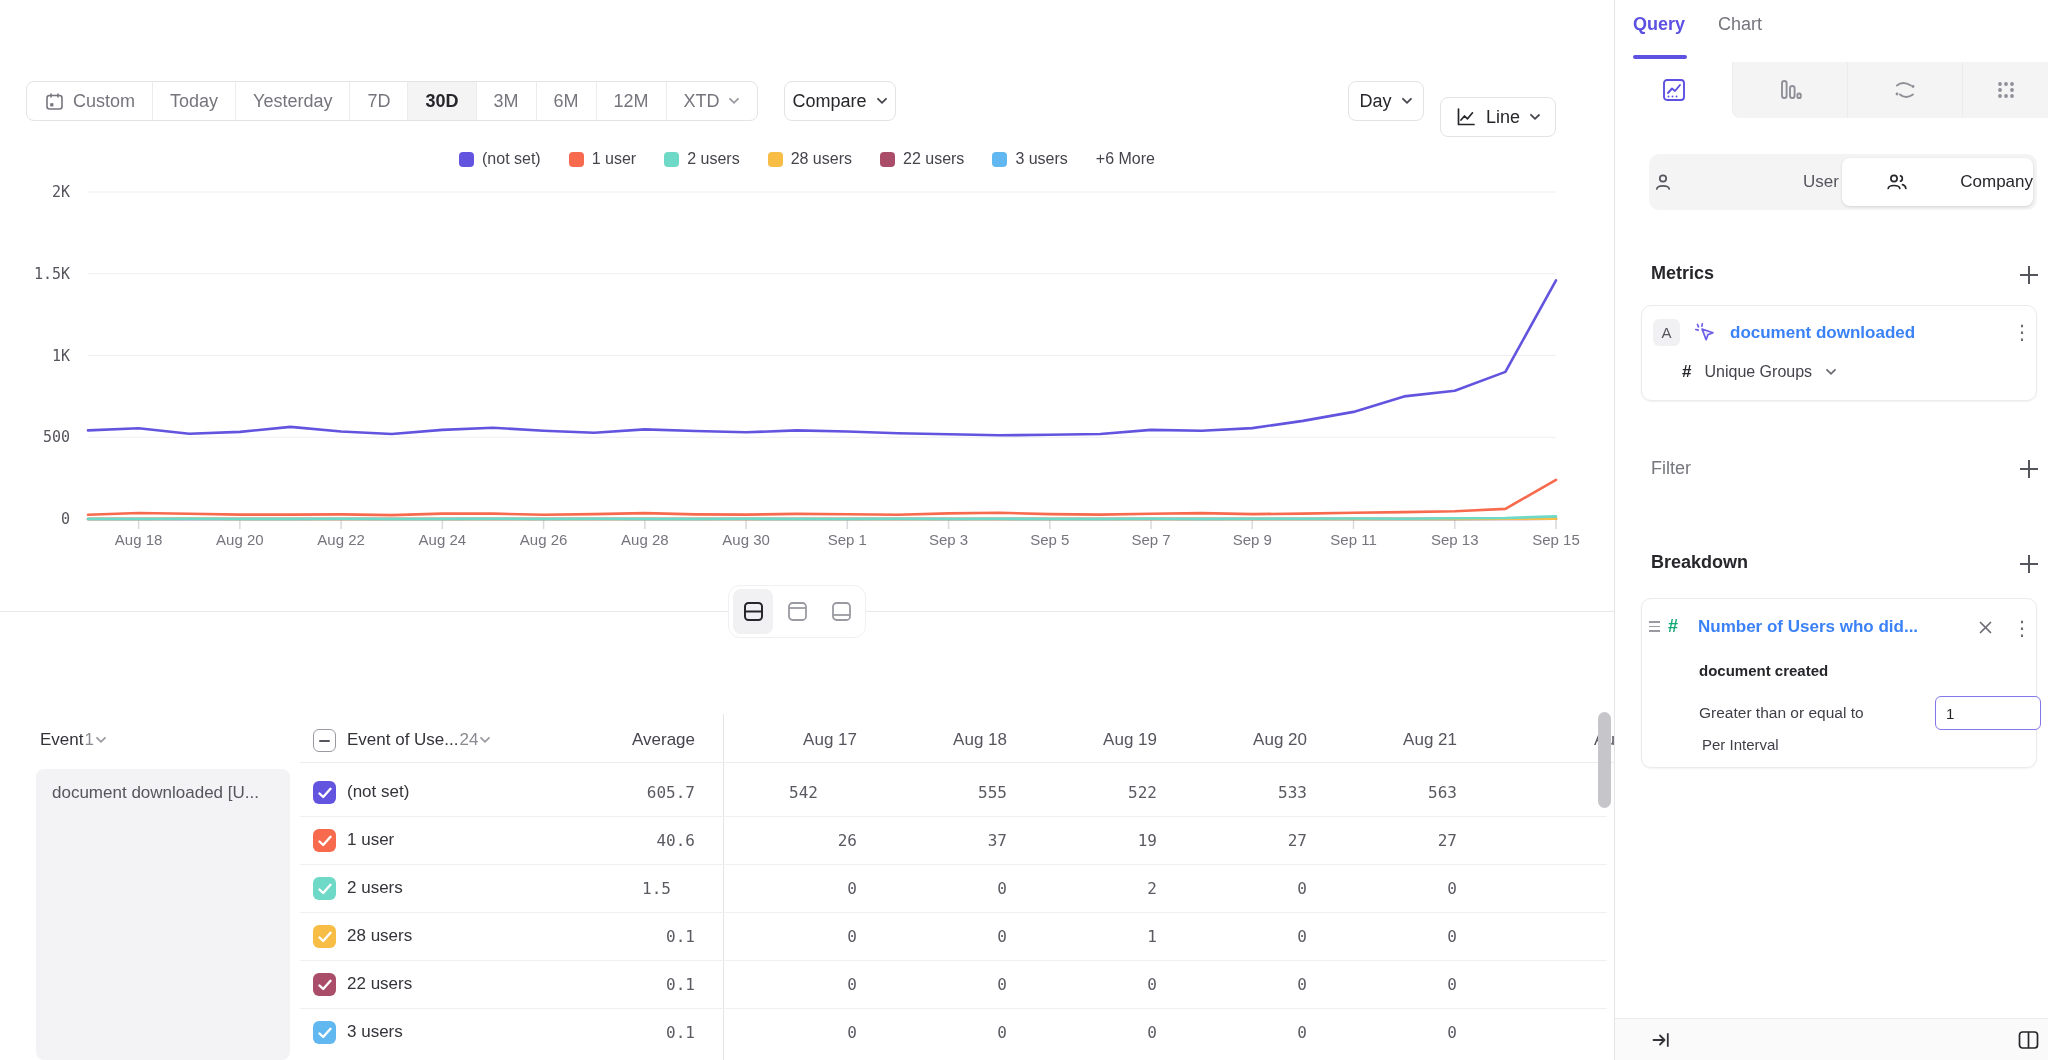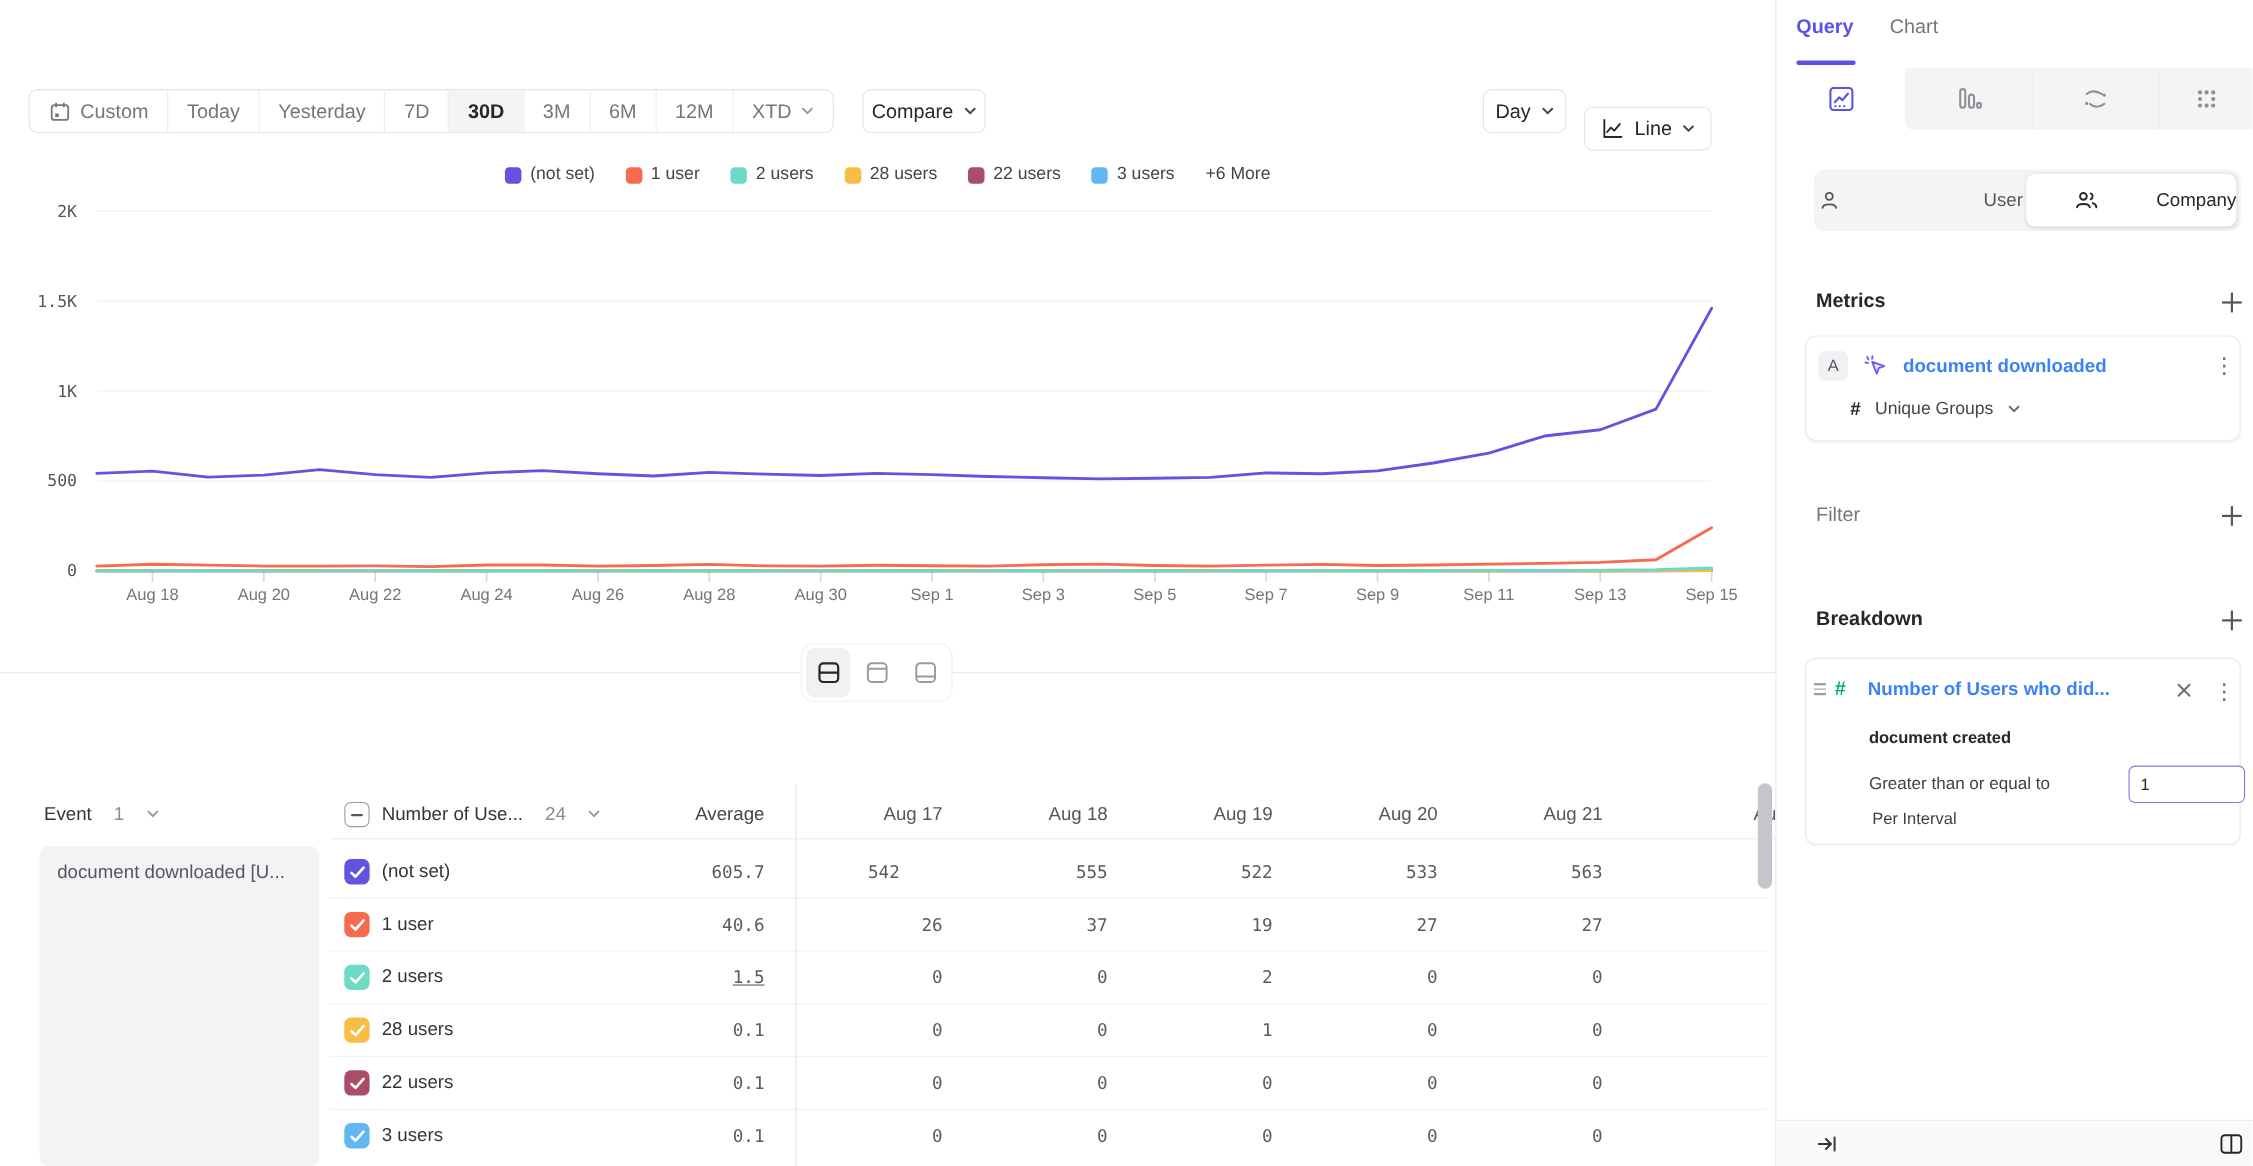--- a/index.html
+++ b/index.html
@@ -33,21 +33,21 @@
                     justify-content:center; gap:4px; }
   .ltg-btn { width:40px; height:45px; display:flex; align-items:center; justify-content:center; border-radius:8px; cursor:pointer; }
   .ltg-btn.active { background:#F1F1F3; }
 
   .search-box { position:absolute; left:35px; top:662px; width:412px; height:44px; background:#F4F4F5;
                 border-radius:10px; display:flex; align-items:center; padding:0 14px; gap:11px; }
   .search-box input { border:none; outline:none; background:transparent; font-size:17px; color:#26262B;
                       font-family:"Liberation Sans", sans-serif; width:100%; }
   .search-box input::placeholder { color:#8A8A92; }
 
-  .hdr-text { position:absolute; top:718px; height:44px; display:flex; align-items:center; gap:20px; font-size:17px; }
+  .hdr-text { position:absolute; top:718px; height:44px; display:flex; align-items:center; gap:1px; font-size:17px; }
   .hdr-dark { color:#33333A; font-weight:500; }
   .hdr-gray { color:#8A8A92; }
   .col-divider { position:absolute; left:723px; top:714px; width:1px; height:346px; background:#E5E5E8; }
   .hdr-rule { position:absolute; left:300px; top:762px; width:1314px; height:1px; background:#ECECEE; }
   .date-hdr { position:absolute; top:718px; height:44px; width:140px; display:flex; align-items:center;
               justify-content:flex-end; font-size:17px; color:#55555E; }
   .event-cell { position:absolute; left:36px; top:769px; width:254px; height:291px; background:#F3F3F5;
                 border-radius:8px; padding:14px 16px; font-size:17px; color:#55555E; white-space:nowrap; overflow:hidden; }
   .cb { position:absolute; left:313px; width:23px; height:23px; border-radius:6px; display:flex;
         align-items:center; justify-content:center; }
@@ -268,21 +268,21 @@
       <span class="hdr-dark">Event</span>
       <span class="hdr-gray">1</span>
       <svg width="12" height="8" viewBox="0 0 12 8" fill="none" stroke="#9A9AA2" stroke-width="1.8" stroke-linecap="round">
           <polyline points="2,1.8 6,5.8 10,1.8"></polyline>
         </svg>
     </div>
     <div class="cb cb-ind" style="top:729px;">
         <span class="bar"></span>
       </div>
     <div class="hdr-text" style="left:347px;">
-      <span class="hdr-dark">Number of Use...</span>
+      <span class="hdr-dark">Event of Use...</span>
       <span class="hdr-gray">24</span>
       <svg width="12" height="8" viewBox="0 0 12 8" fill="none" stroke="#9A9AA2" stroke-width="1.8" stroke-linecap="round">
           <polyline points="2,1.8 6,5.8 10,1.8"></polyline>
         </svg>
     </div>
     <div class="hdr-text" style="left:555px; width:140px; justify-content:flex-end; color:#44444C; font-weight:500;">
       <span>Average</span>
     </div>
     <div id="date-headers">
         <div class="date-hdr" style="left: 717px;">Aug 17</div>
@@ -332,21 +332,21 @@
           <span class="cell-num mono" style="left: 1508px; top: 14px;">28</span>
           <div class="row-sep" style="top: 47px;"></div>
         </div>
         <div class="abs" style="left: 0px; top: 865px; width: 1614px; height: 48px;">
           <div class="cb" style="top: 12px; background: rgb(111, 217, 199);">
             <svg width="14" height="12" viewBox="0 0 14 12" fill="none" stroke="#fff" stroke-width="2.4" stroke-linecap="round" stroke-linejoin="round">
               <polyline points="1.5,6.5 5.2,10 12.5,1.8"></polyline>
             </svg>
           </div>
           <span class="row-label" style="top: 13px;">2 users</span>
-          <span class="cell-num mono" style="left: 555px; top: 14px; text-decoration: underline;">1.5</span>
+          <span class="cell-num mono" style="left: 531px; top: 14px;">1.5</span>
           <span class="cell-num mono" style="left: 717px; top: 14px;">0</span>
           <span class="cell-num mono" style="left: 867px; top: 14px;">0</span>
           <span class="cell-num mono" style="left: 1017px; top: 14px;">2</span>
           <span class="cell-num mono" style="left: 1167px; top: 14px;">0</span>
           <span class="cell-num mono" style="left: 1317px; top: 14px;">0</span>
           <span class="cell-num mono" style="left: 1508px; top: 14px;">0</span>
           <div class="row-sep" style="top: 47px;"></div>
         </div>
         <div class="abs" style="left: 0px; top: 913px; width: 1614px; height: 48px;">
           <div class="cb" style="top: 12px; background: rgb(247, 189, 69);">

